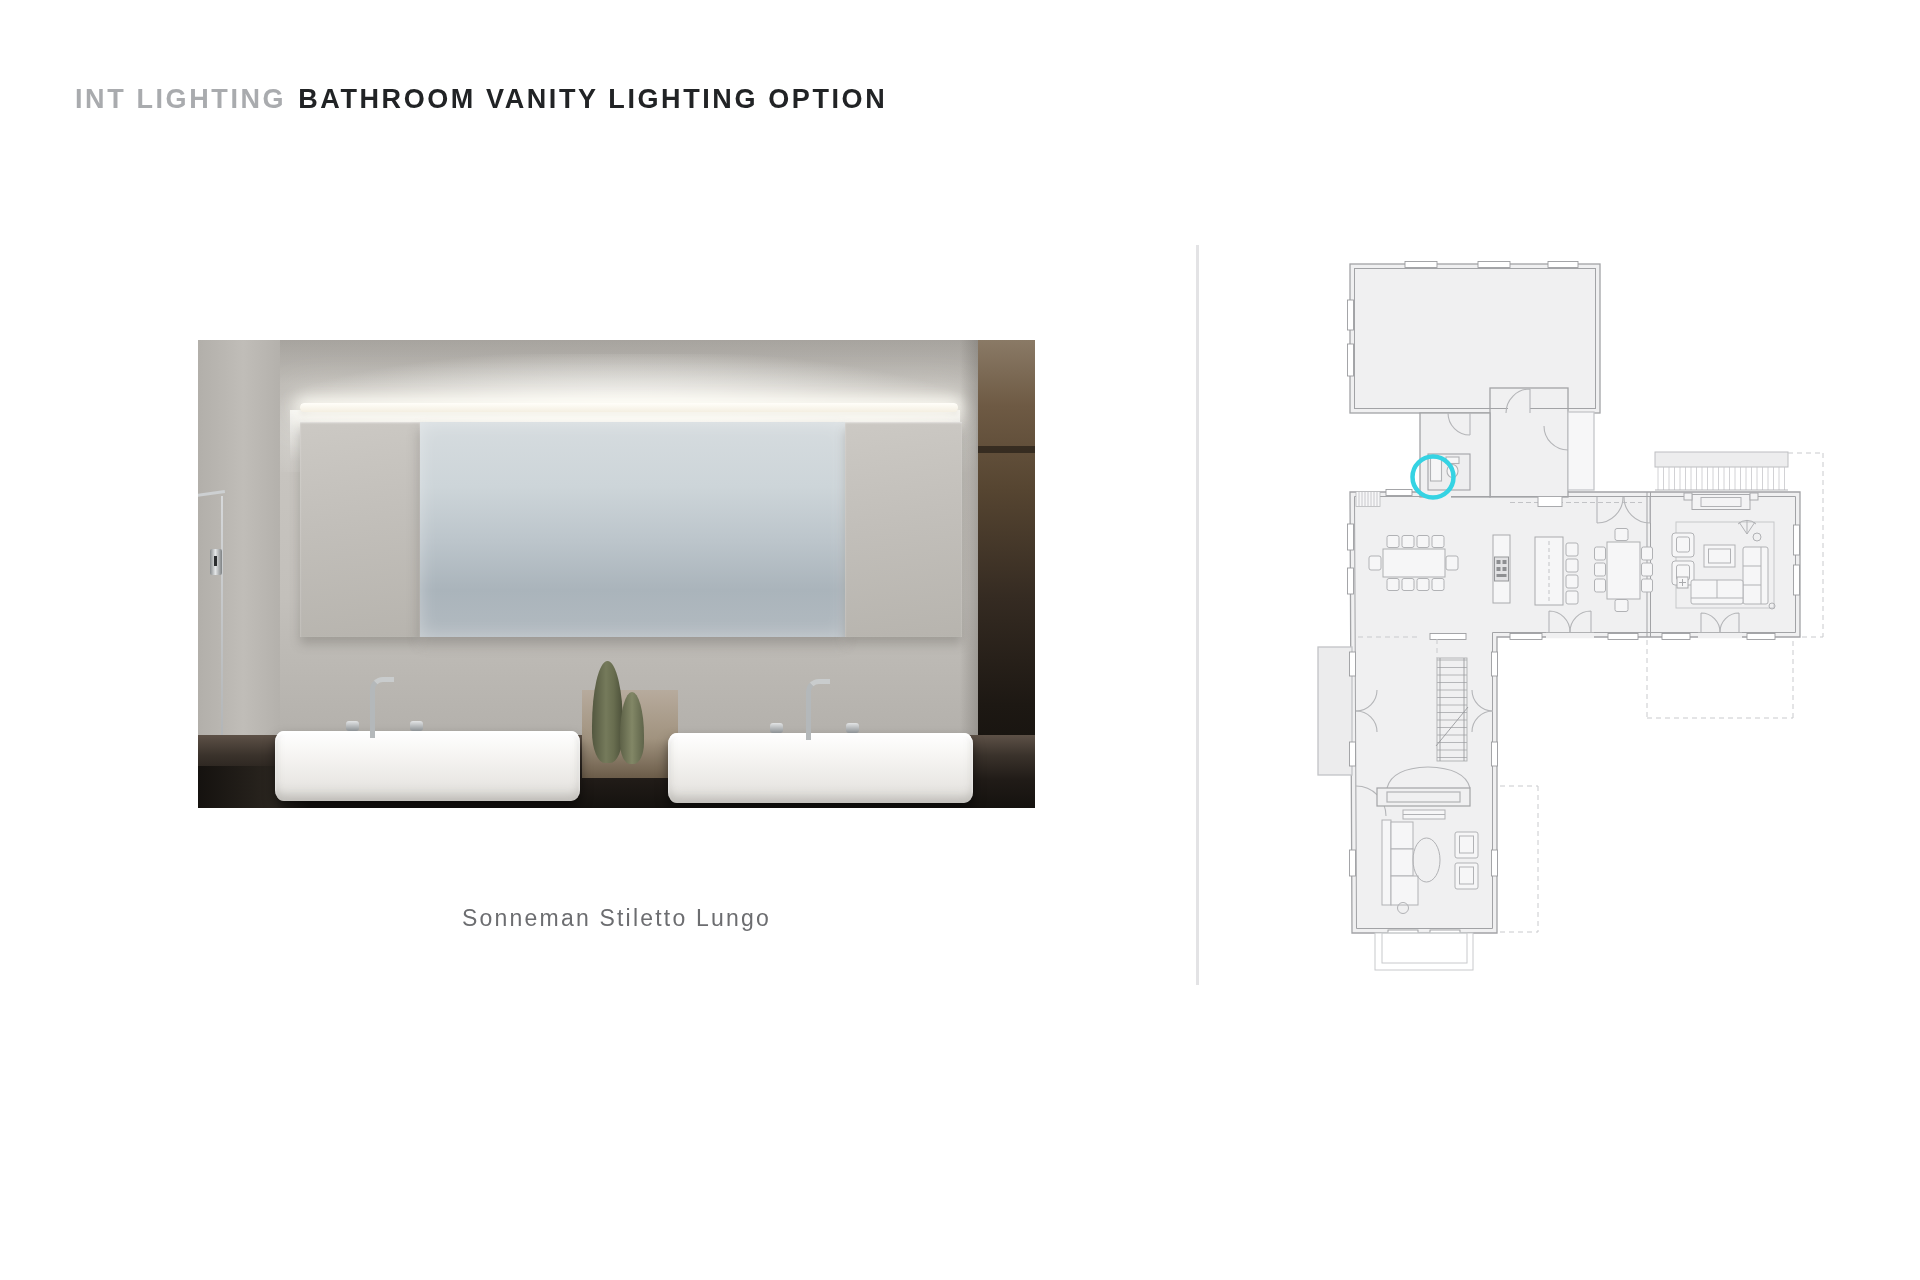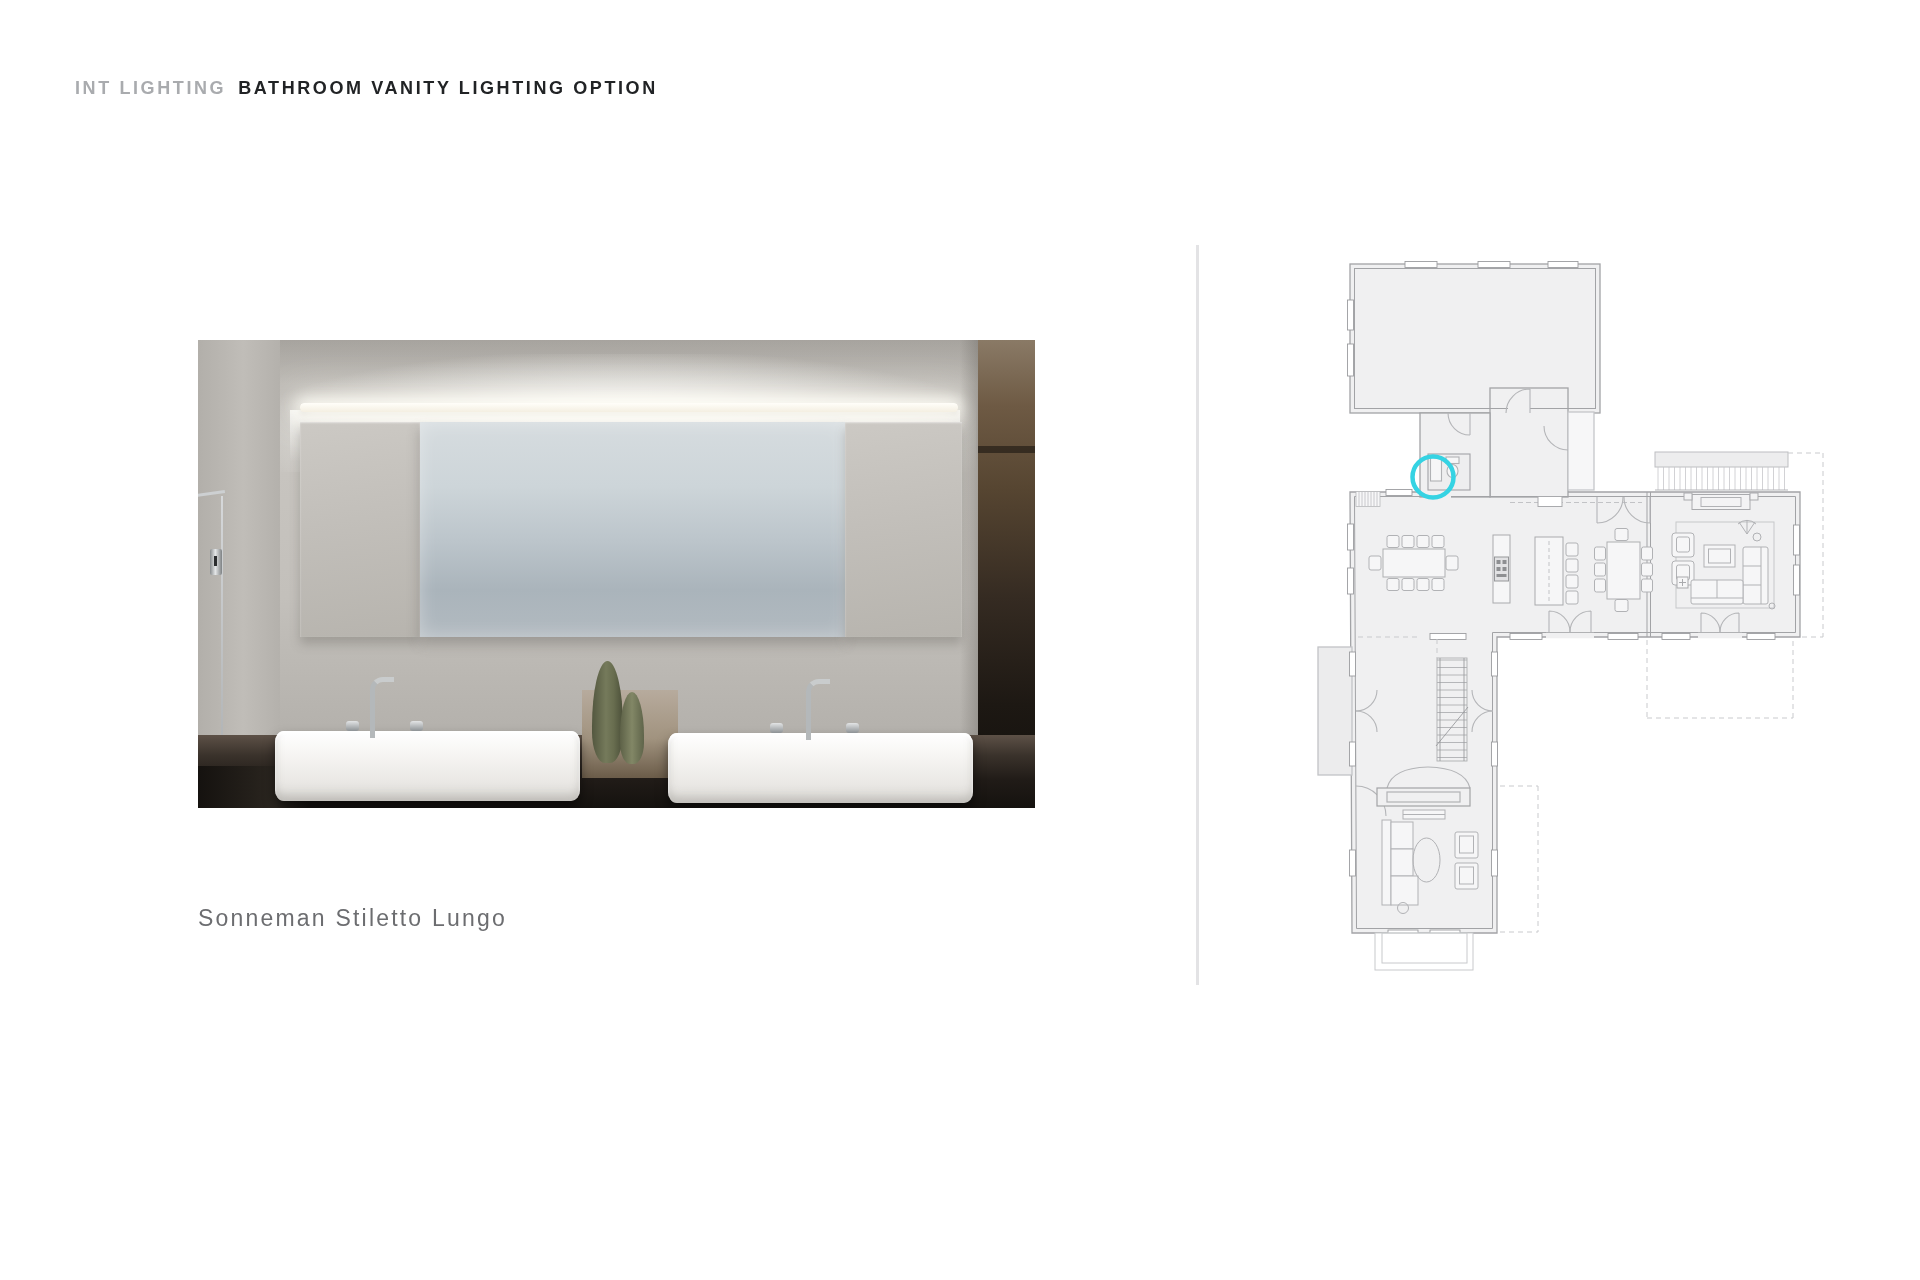--- a/index.html
+++ b/index.html
@@ -1,21 +1,21 @@
 <!DOCTYPE html>
 <html><head>
 <meta charset="utf-8">
 <style>
   html,body{margin:0;padding:0;}
   body{
     width:1920px;height:1280px;position:relative;background:#ffffff;
     font-family:"Liberation Sans", sans-serif;overflow:hidden;
   }
   
-  .header{position:absolute;left:75px;top:66px;font-size:18px;font-weight:700;
+  .header{position:absolute;left:75px;top:66px;font-size:27px;font-weight:700;
     letter-spacing:2.6px;white-space:nowrap;}
   .header .prefix{color:#a9abae;margin-right:12px;}
   .header .main{color:#212325;}
   
   .divider{position:absolute;left:1196px;top:245px;width:3px;height:740px;background:#e3e3e5;}
   
   .photo{position:absolute;left:198px;top:340px;width:837px;height:468px;overflow:hidden;
     background:linear-gradient(180deg,#b9b6b1 0%,#c7c4bf 28%,#c3c0bb 55%,#b6b3ae 80%,#aeaba6 100%);}
   .photo .topshade{position:absolute;left:0;top:0;width:100%;height:44px;
     background:linear-gradient(180deg,rgba(120,116,110,.28),rgba(120,116,110,0));}
@@ -73,21 +73,21 @@
   .sink-left{left:77px;top:391px;width:305px;}
   .sink-right{left:470px;top:393px;width:305px;}
   
   .spout{position:absolute;width:19px;height:56px;border-left:5px solid #b4b8ba;border-top:5px solid #c9cccd;
     border-top-left-radius:13px;}
   .spout-left{left:172px;top:337px;}
   .spout-right{left:608px;top:339px;}
   .handle{position:absolute;width:13px;height:10px;border-radius:3px;
     background:linear-gradient(180deg,#e2e4e5,#8d9295);}
   
-  .caption{position:absolute;left:198px;top:898px;width:837px;
+  .caption{position:absolute;left:198px;top:898px;width:837px;text-align:center;
     color:#6c6d70;font-size:23px;letter-spacing:2.2px;font-weight:500;line-height:40px;}
   
   .plan{position:absolute;left:1310px;top:240px;}
 </style>
 </head>
 <body>
 
 <h1 class="header"><span class="prefix">INT LIGHTING</span><span class="main">BATHROOM VANITY LIGHTING OPTION</span></h1>
 
 <div class="photo">

